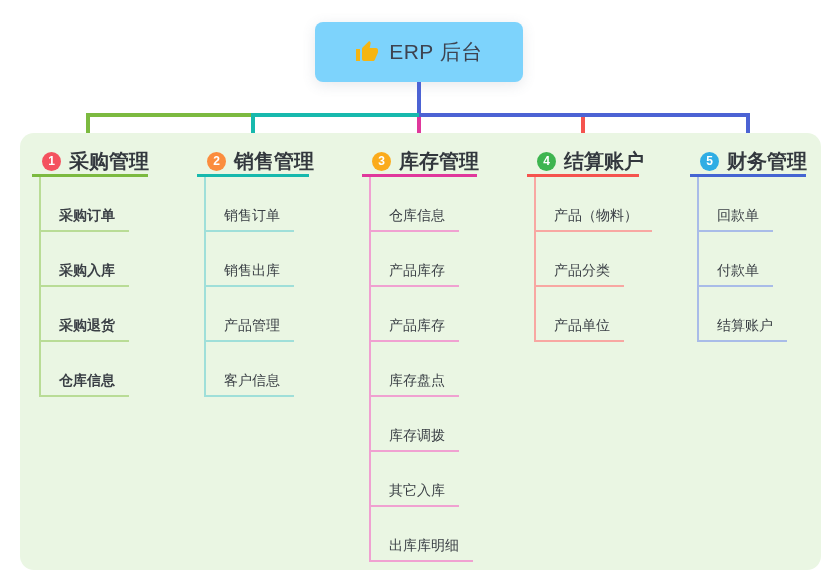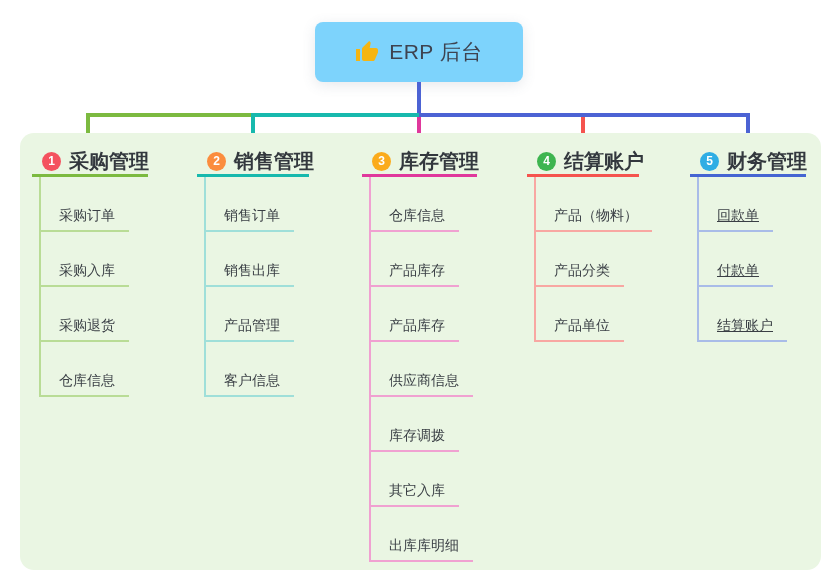--- a/index.html
+++ b/index.html
@@ -50,29 +50,29 @@
   }
   .kids{position:absolute;left:7px;top:29px;border-left:2px solid #ccc;}
   .item{position:relative;height:55px;}
   .item .t{
     position:absolute;left:0;bottom:0;white-space:nowrap;
     padding:0 14px 5px 18px;border-bottom:2px solid #ccc;
     font-size:14px;color:#3a3f45;
   }
   
   .b1 .hdr{border-color:#7cba40;} .b1 .badge{background:#f4525f;}
-  .b1 .kids{border-color:#b9dc96;} .b1 .t{border-color:#b9dc96;}
+  .b1 .kids{border-color:#b9dc96;} .b1 .t{border-color:#b9dc96;font-weight:bold;}
   .b2 .hdr{border-color:#17b9ad;} .b2 .badge{background:#fb8d3e;}
   .b2 .kids{border-color:#9fdfd9;} .b2 .t{border-color:#9fdfd9;font-family:Liberation Mono, monospace;}
   .b3 .hdr{border-color:#e0389c;} .b3 .badge{background:#fbab1c;}
   .b3 .kids{border-color:#f0a1d1;} .b3 .t{border-color:#f0a1d1;}
   .b4 .hdr{border-color:#f5544e;} .b4 .badge{background:#3eb550;}
   .b4 .kids{border-color:#f8a7a2;} .b4 .t{border-color:#f8a7a2;}
   .b5 .hdr{border-color:#4565d2;} .b5 .badge{background:#2fade4;}
-  .b5 .kids{border-color:#a9bce8;} .b5 .t{border-color:#a9bce8;text-decoration:underline;}
+  .b5 .kids{border-color:#a9bce8;} .b5 .t{border-color:#a9bce8;}
 </style>
 </head>
 <body>
 
 <div class="root-node">
   <svg viewBox="0 0 24 24" aria-hidden="true">
     <path fill="#f5b512" d="M1 21h4V9H1v12zM23 10c0-1.1-.9-2-2-2h-6.31l.95-4.57.03-.32c0-.41-.17-.79-.44-1.06L14.17 1 7.58 7.59C7.22 7.95 7 8.45 7 9v10c0 1.1.9 2 2 2h9c.83 0 1.54-.5 1.84-1.22l3.02-7.05c.09-.23.14-.47.14-.73v-2z"></path>
   </svg>
   <span class="title">ERP 后台</span>
 </div>
@@ -140,21 +140,21 @@
     <div class="item">
         <span class="t">仓库信息</span>
       </div>
     <div class="item">
         <span class="t">产品库存</span>
       </div>
     <div class="item">
         <span class="t">产品库存</span>
       </div>
     <div class="item">
-        <span class="t">供应商信息</span>
+        <span class="t">库存盘点</span>
       </div>
     <div class="item">
         <span class="t">库存调拨</span>
       </div>
     <div class="item">
         <span class="t">其它入库</span>
       </div>
     <div class="item">
         <span class="t">出库库明细</span>
       </div>

